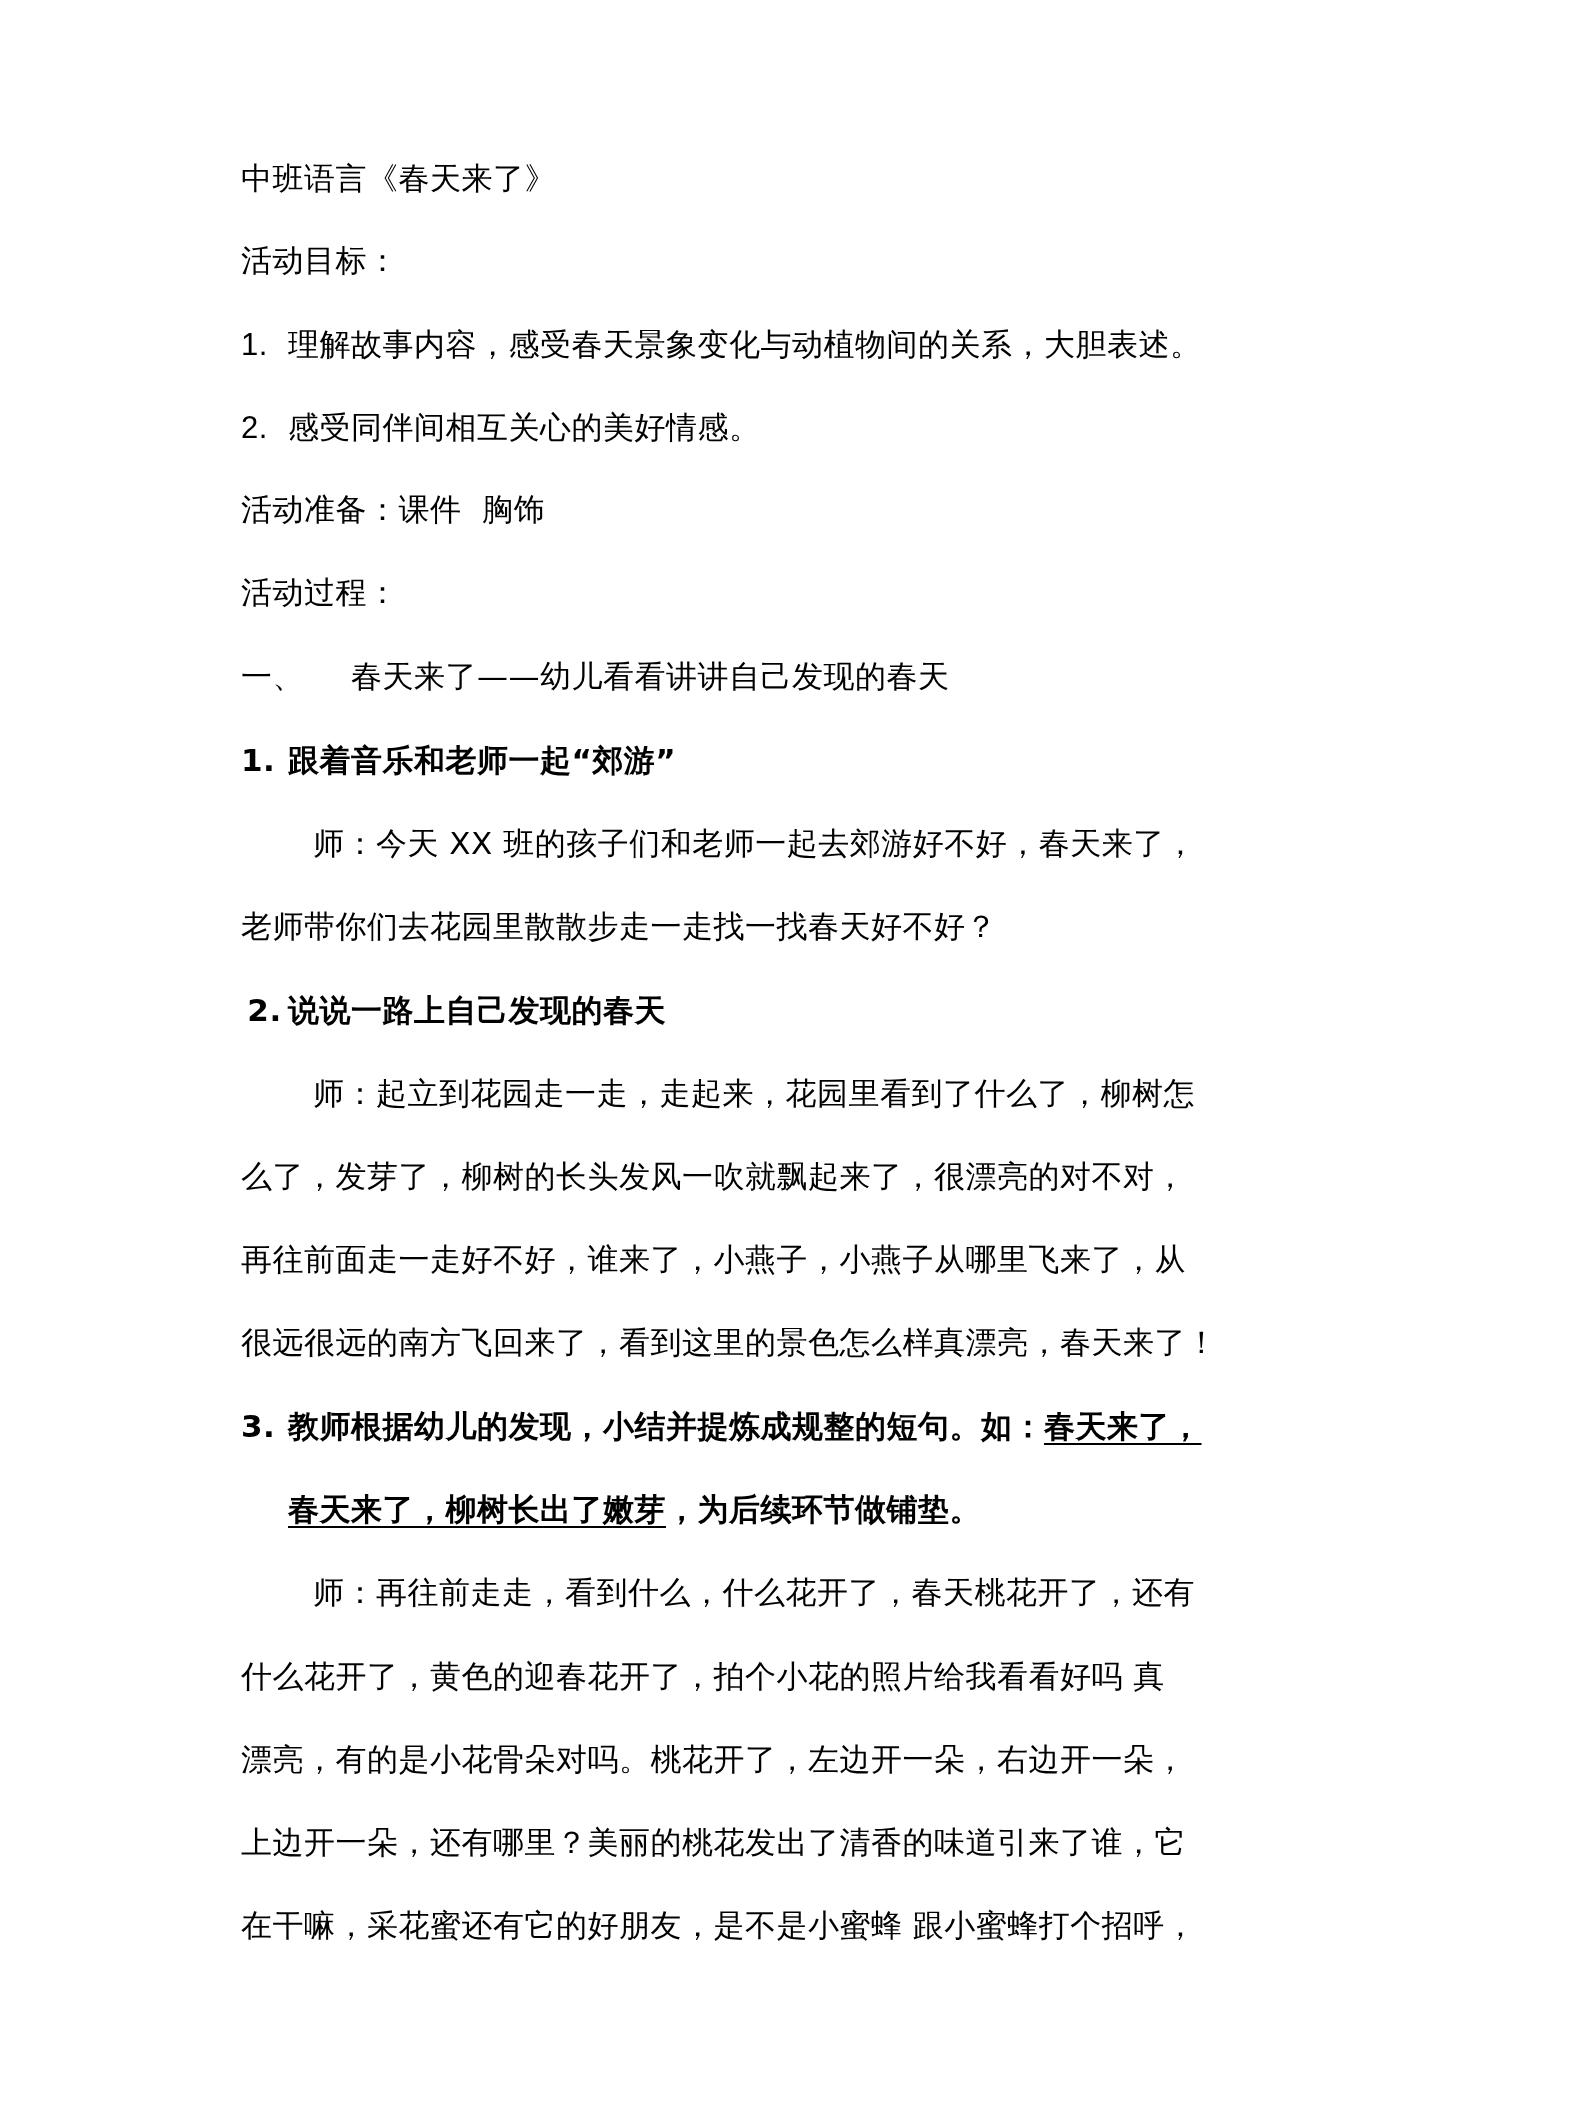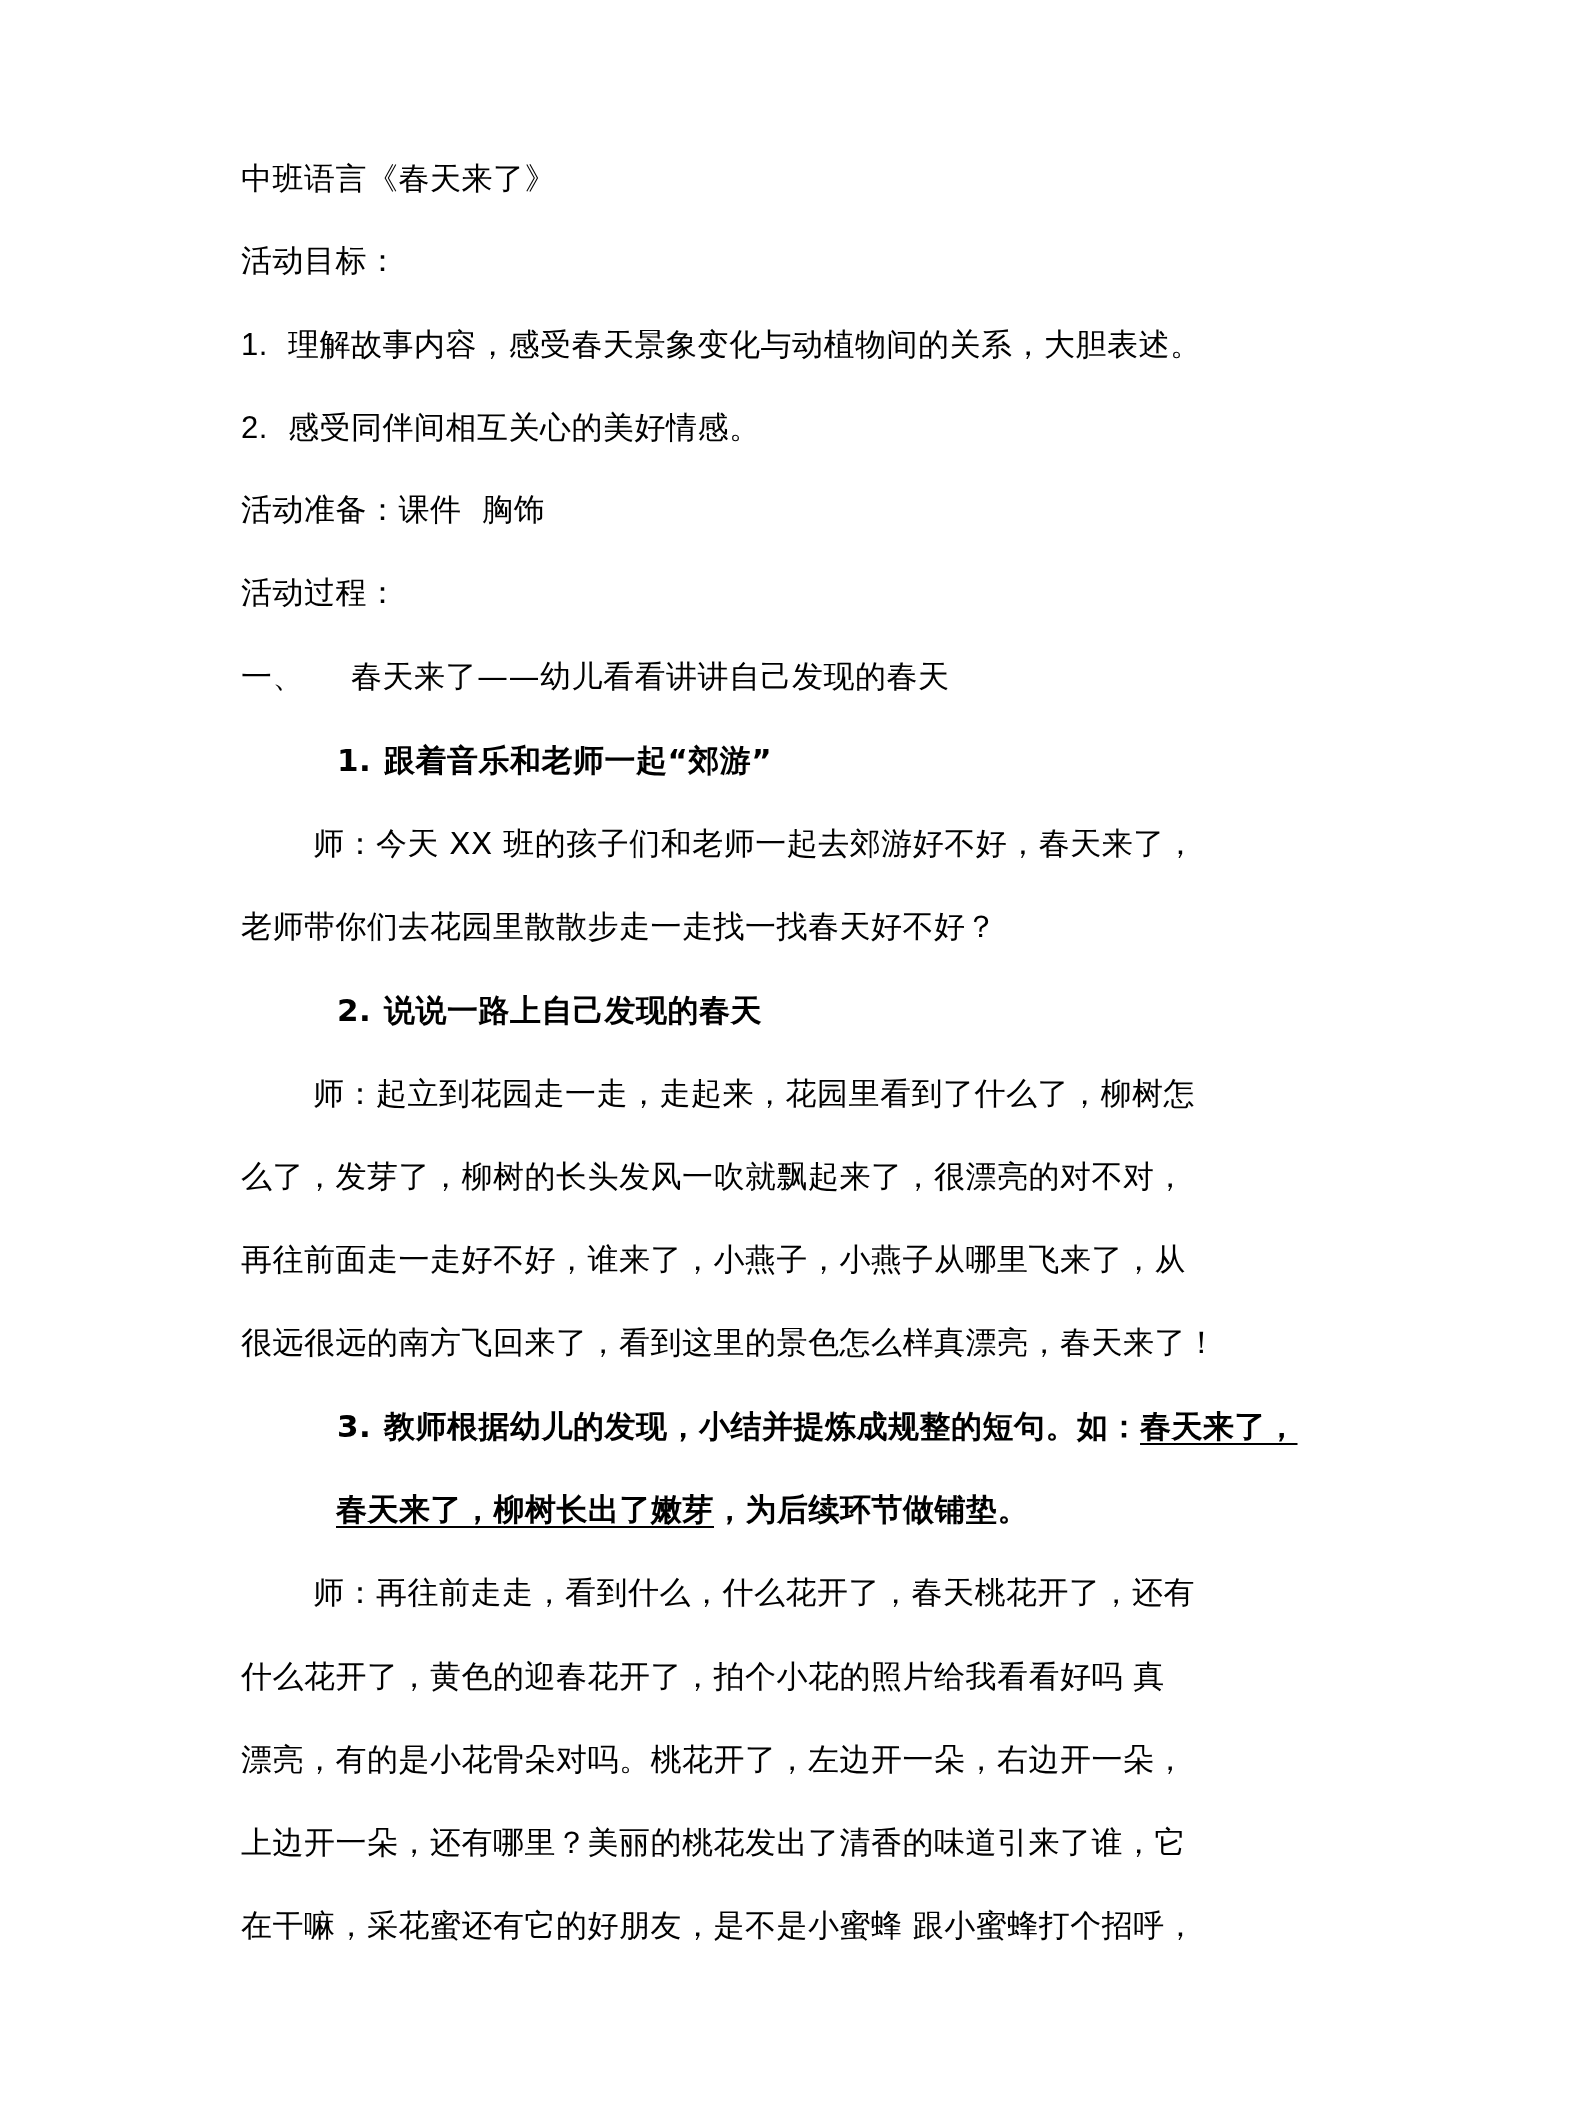--- a/index.html
+++ b/index.html
@@ -24,21 +24,21 @@
       background: #ffffff;
     }
     .line {
       position: absolute;
       left: 241px;
       font-size: 31px;
       line-height: 40px;
       white-space: nowrap;
       letter-spacing: 0.5px;
     }
-    .bold { font-weight: bold; margin-left: 48px; }
+    .bold { font-weight: bold; }
     .num {
       display: inline-block;
       width: 47px;
       font-family: "Liberation Sans", sans-serif;
     }
     .num.bold { font-family: "DejaVu Sans", sans-serif; }
     .indent2 { left: 313px; }
     .cont { left: 288px; }
     .u { text-decoration: underline; text-underline-offset: 6px; text-decoration-thickness: 2px; }
     .sec-mark { display: inline-block; width: 110px; }
@@ -70,21 +70,21 @@
     <span class="sec-mark">一、</span><span>春天来了——幼儿看看讲讲自己发现的春天</span>
   </div>
 
   <div class="line bold" style="top:740px;">
     <span class="num bold">1.</span><span>跟着音乐和老师一起“郊游”</span>
   </div>
 
   <div class="line indent2" style="top:823px;">师：今天 XX 班的孩子们和老师一起去郊游好不好，春天来了，</div>
   <div class="line" style="top:906px;">老师带你们去花园里散散步走一走找一找春天好不好？</div>
 
-  <div class="line bold" style="top:990px;">
+  <div class="line bold" style="top:990px;text-align:center;">
     <span class="num bold">2.</span><span>说说一路上自己发现的春天</span>
   </div>
 
   <div class="line indent2" style="top:1073px;">师：起立到花园走一走，走起来，花园里看到了什么了，柳树怎</div>
   <div class="line" style="top:1156px;">么了，发芽了，柳树的长头发风一吹就飘起来了，很漂亮的对不对，</div>
   <div class="line" style="top:1239px;">再往前面走一走好不好，谁来了，小燕子，小燕子从哪里飞来了，从</div>
   <div class="line" style="top:1322px;">很远很远的南方飞回来了，看到这里的景色怎么样真漂亮，春天来了！</div>
 
   <div class="line bold" style="top:1406px;">
     <span class="num bold">3.</span><span>教师根据幼儿的发现，小结并提炼成规整的短句。如：</span><span class="u">春天来了，</span>

